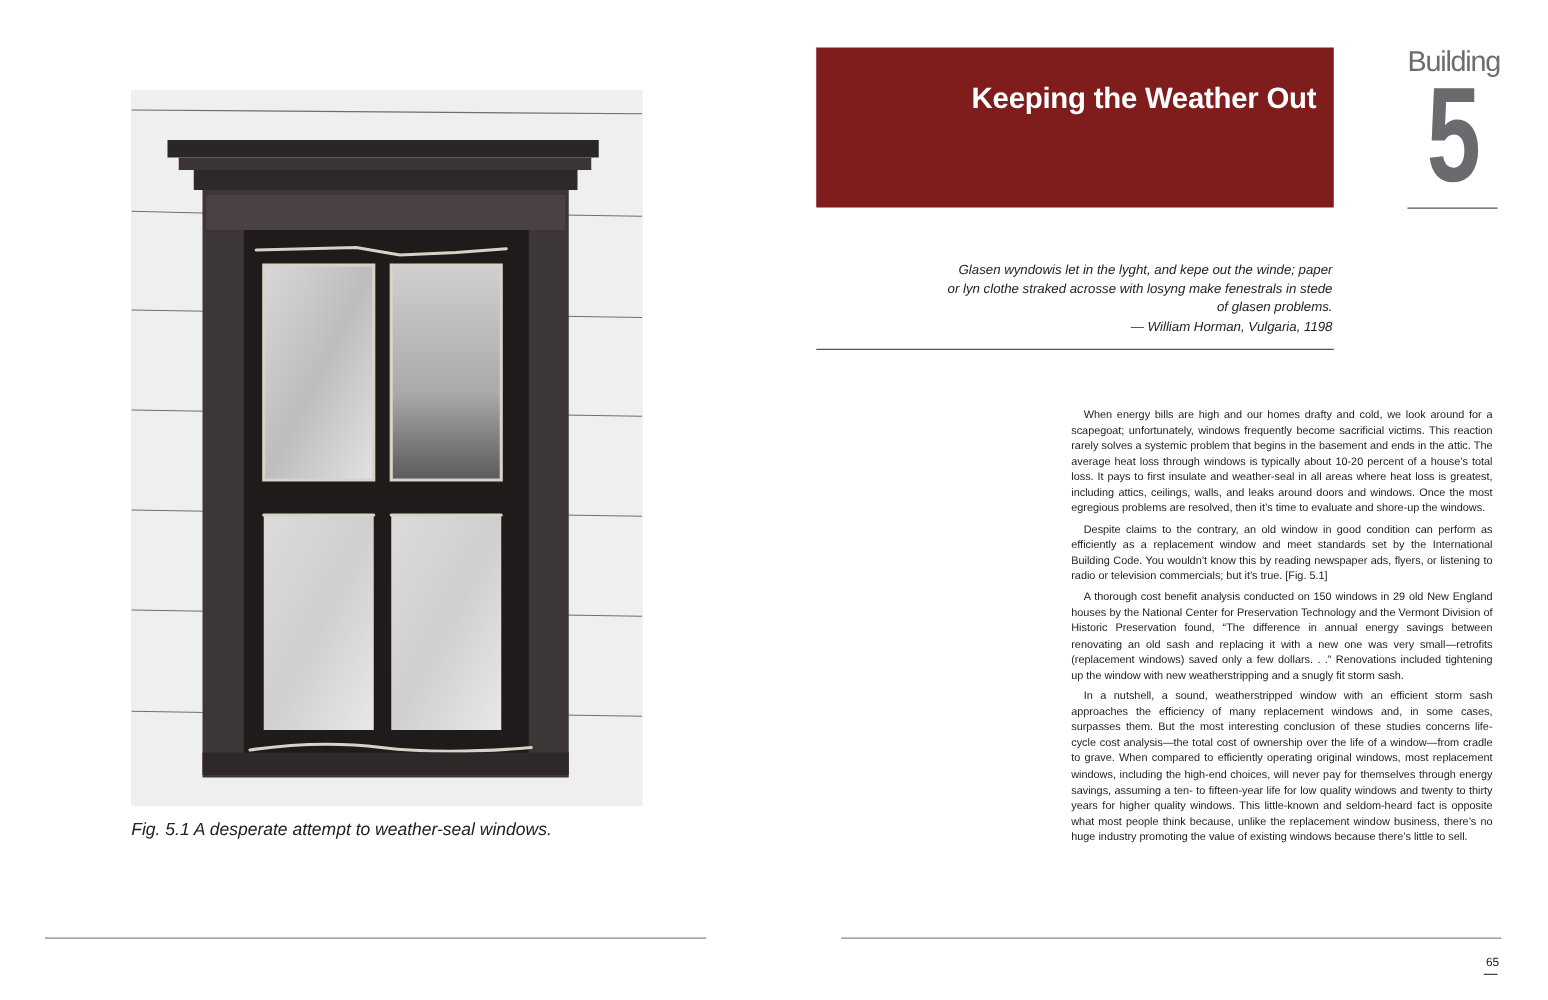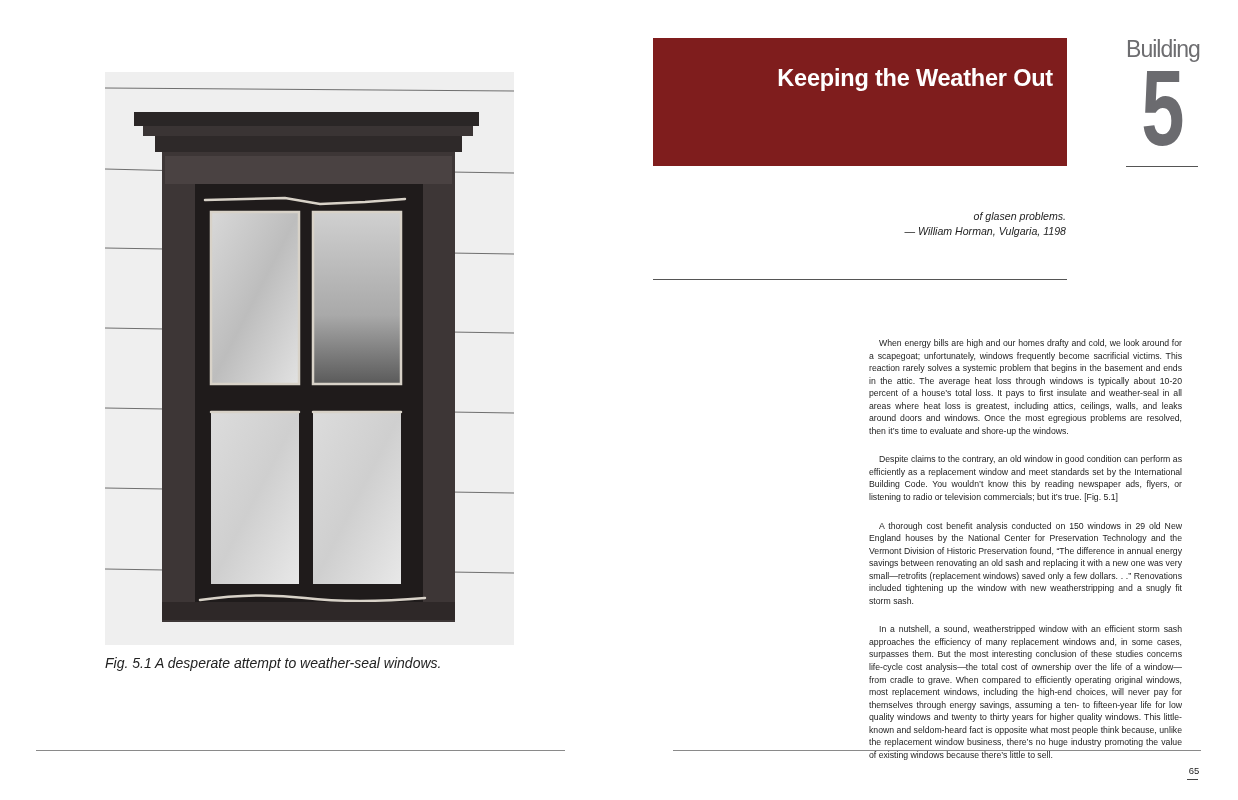--- a/index.html
+++ b/index.html
@@ -45,21 +45,21 @@
   #epigraph {
     left: 700px; top: 209px; width: 366px; text-align: right;
     font-style: italic; font-size: 10.6px; line-height: 15.2px; color: #222;
   }
   #epigraph-rule { left: 653px; top: 279px; width: 414px; height: 1px; background: #555; }
 
   #body-text {
     left: 853px; top: 321px; width: 345px;
     font-size: 8.7px; line-height: 12.55px; color: #1c1c1c; text-align: justify;
   }
-  #body-text p { margin: 16px; text-indent: 10px; }
+  #body-text p { margin: 4px; text-indent: 10px; }
 
   #page-number {
     left: 1180px; top: 765px; width: 28px; text-align: center; font-size: 9.5px; color: #222;
   }
   #page-number-underline { left: 1187px; top: 779px; width: 11px; height: 1px; background: #444; }
 </style>
 </head>
 <body>
 
 <div id="photo">
@@ -129,20 +129,22 @@
 <div id="left-footer-rule" class="footer-rule"></div>
 
 <div id="title-box" class="abs">
   <div id="chapter-title">Keeping the Weather Out</div>
 </div>
 <div id="chapter-label" class="abs">Building</div>
 <div id="chapter-number" class="abs">5</div>
 <div id="chapter-rule" class="abs"></div>
 
 <div id="epigraph" class="abs">
+  <div>Glasen wyndowis let in the lyght, and kepe out the winde; paper</div>
+  <div>or lyn clothe straked acrosse with losyng make fenestrals in stede</div>
   <div>of glasen problems.</div>
   <div>— William Horman, Vulgaria, 1198</div>
 </div>
 <div id="epigraph-rule" class="abs"></div>
 
 <div id="body-text" class="abs">
   <p>When energy bills are high and our homes drafty and cold, we look around for a scapegoat; unfortunately, windows frequently become sacrificial victims. This reaction rarely solves a systemic problem that begins in the basement and ends in the attic. The average heat loss through windows is typically about 10-20 percent of a house’s total loss. It pays to first insulate and weather-seal in all areas where heat loss is greatest, including attics, ceilings, walls, and leaks around doors and windows. Once the most egregious problems are resolved, then it’s time to evaluate and shore-up the windows.</p>
   <p>Despite claims to the contrary, an old window in good condition can perform as efficiently as a replacement window and meet standards set by the International Building Code. You wouldn’t know this by reading newspaper ads, flyers, or listening to radio or television commercials; but it’s true. [Fig. 5.1]</p>
   <p>A thorough cost benefit analysis conducted on 150 windows in 29 old New England houses by the National Center for Preservation Technology and the Vermont Division of Historic Preservation found, “The difference in annual energy savings between renovating an old sash and replacing it with a new one was very small—retrofits (replacement windows) saved only a few dollars. . .” Renovations included tightening up the window with new weatherstripping and a snugly fit storm sash.</p>
   <p>In a nutshell, a sound, weatherstripped window with an efficient storm sash approaches the efficiency of many replacement windows and, in some cases, surpasses them. But the most interesting conclusion of these studies concerns life-cycle cost analysis—the total cost of ownership over the life of a window—from cradle to grave. When compared to efficiently operating original windows, most replacement windows, including the high-end choices, will never pay for themselves through energy savings, assuming a ten- to fifteen-year life for low quality windows and twenty to thirty years for higher quality windows. This little-known and seldom-heard fact is opposite what most people think because, unlike the replacement window business, there’s no huge industry promoting the value of existing windows because there’s little to sell.</p>

